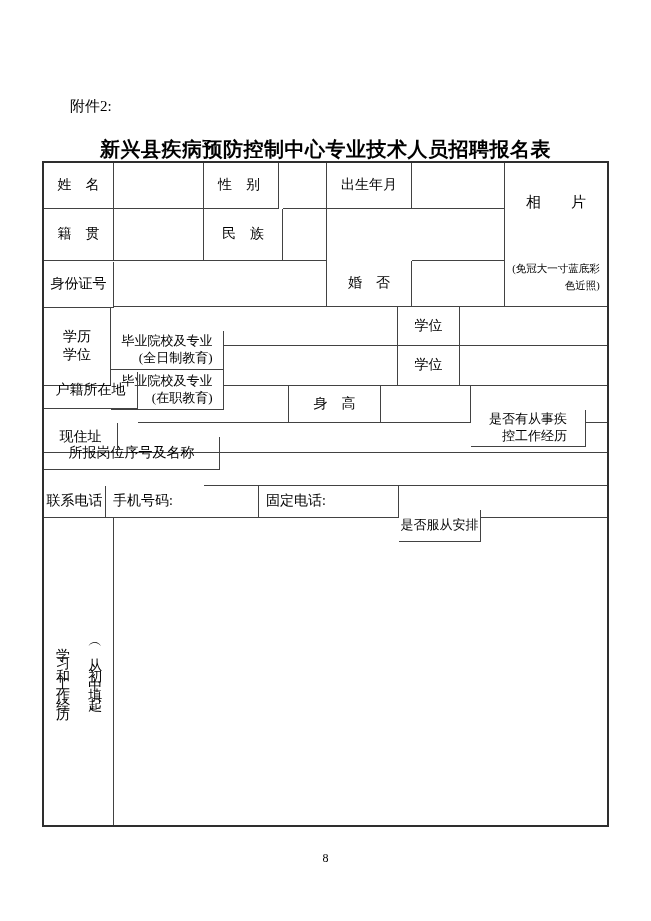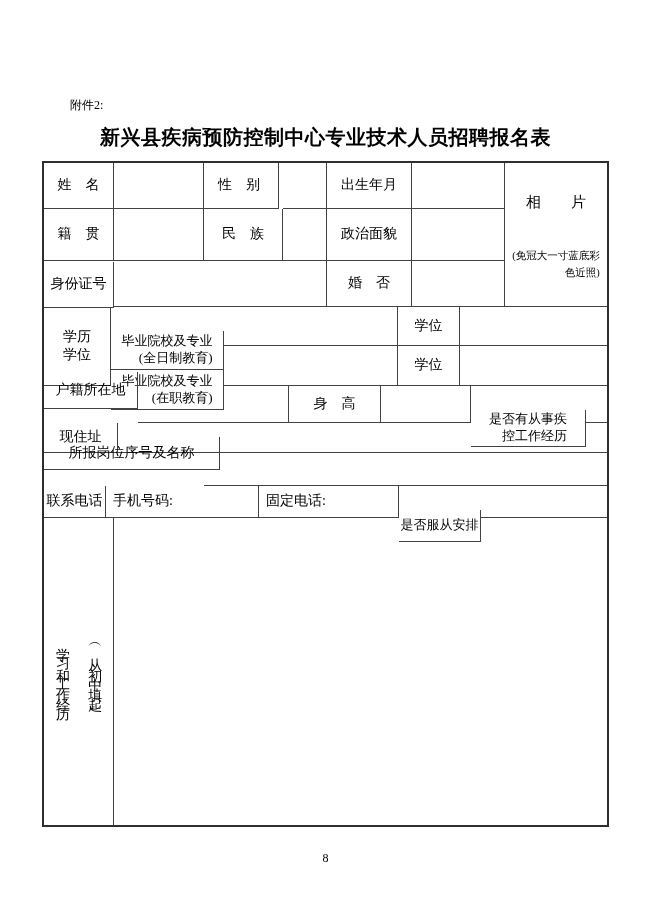--- a/index.html
+++ b/index.html
@@ -2,24 +2,24 @@
 <html><head>
 <meta charset="utf-8">
 <style>
   html,body { margin:0; padding:0; background:#ffffff; }
   body {
     width:651px; height:921px; position:relative;
     font-family:"Liberation Serif", serif; color:#000;
   }
   .attachment {
     position:absolute; left:70px; top:97px;
-    font-size:12px;
+    font-size:15px;
   }
   .title {
-    position:absolute; left:0; right:0; top:124px; margin:0;
+    position:absolute; left:0; right:0; top:124px; margin:12px;
     text-align:center; font-size:20px; font-weight:bold;
     font-family:"Liberation Sans", sans-serif; letter-spacing:0.5px;
   }
   .form-table {
     position:absolute; left:42px; top:161px; width:567px; height:666px;
     box-sizing:border-box; border:2px solid #2e2e2e; background:#fff;
     overflow:hidden;
   }
   .cell {
     position:absolute; box-sizing:border-box;
@@ -27,21 +27,21 @@
     display:flex; align-items:center; justify-content:center;
     text-align:right; font-size:14px; line-height:1.3;
     white-space:pre-line;
   }
   .er { border-right:none; }
   .eb { border-bottom:none; }
   .la { justify-content:flex-start; padding-left:7px; text-align:left; }
   .sm { font-size:13px;margin-top:24px; }
   .photo-cell {
     flex-direction:column; justify-content:space-between;
-    padding:30px 4px 25px; 
+    padding:30px 4px 12px; 
   }
   .photo-label { font-size:15px; }
   .photo-note { font-size:10.5px; line-height:1.55; }
   .vcell { gap:14px; }
   .vtext {
     writing-mode:vertical-lr; letter-spacing:10px; font-size:14px;
   }
   .pagenum {
     position:absolute; left:0; right:0; top:851px;
     text-align:center; font-size:12px;
@@ -64,21 +64,20 @@
   <div class="cell er photo-cell" style="left:461px;top:0;right:0;height:144px">
     <span class="photo-label">相　　片</span>
     <span class="photo-note">(免冠大一寸蓝底彩
 色近照)</span>
   </div>
 
   <div class="cell" style="left:0;top:46px;width:70px;height:52px">籍　贯</div>
   <div class="cell" style="left:70px;top:46px;width:90px;height:52px"></div>
   <div class="cell" style="left:160px;top:46px;width:79px;height:52px">民　族</div>
   <div class="cell" style="left:239px;top:46px;width:44px;height:52px"></div>
-  <div class="cell" style="left:283px;top:46px;width:85px;height:52px">政治面貌</div>
   <div class="cell" style="left:368px;top:46px;width:93px;height:52px"></div>
 
   <div class="cell" style="left:0;top:99px;width:70px;height:46px">身份证号</div>
   <div class="cell" style="left:70px;top:98px;width:213px;height:46px"></div>
   <div class="cell" style="left:283px;top:98px;width:85px;height:46px">婚　否</div>
   <div class="cell" style="left:368px;top:98px;width:93px;height:46px"></div>
 
   <div class="cell" style="left:0;top:144px;width:67px;height:79px">学历
 学位</div>
   <div class="cell sm" style="left:67px;top:144px;width:113px;height:39px">毕业院校及专业

